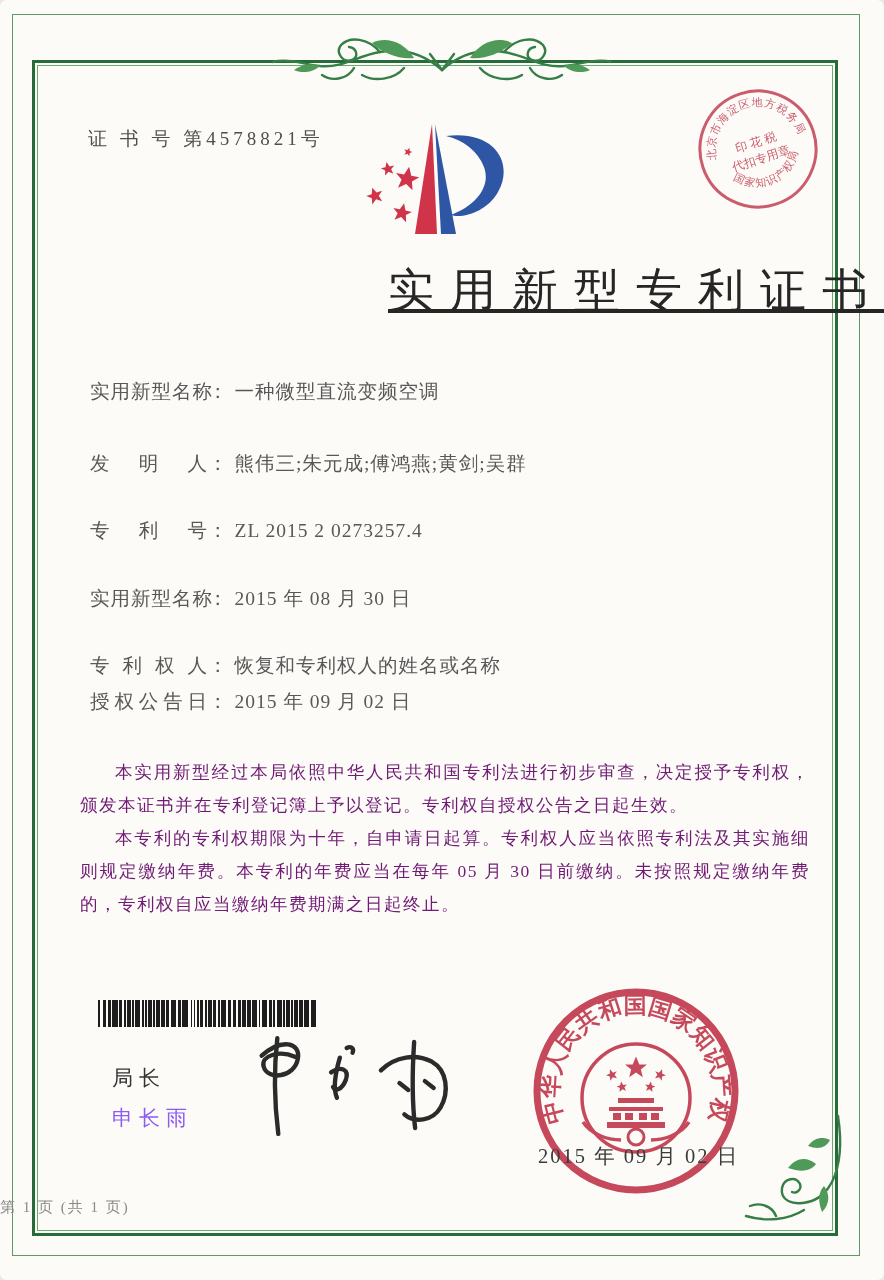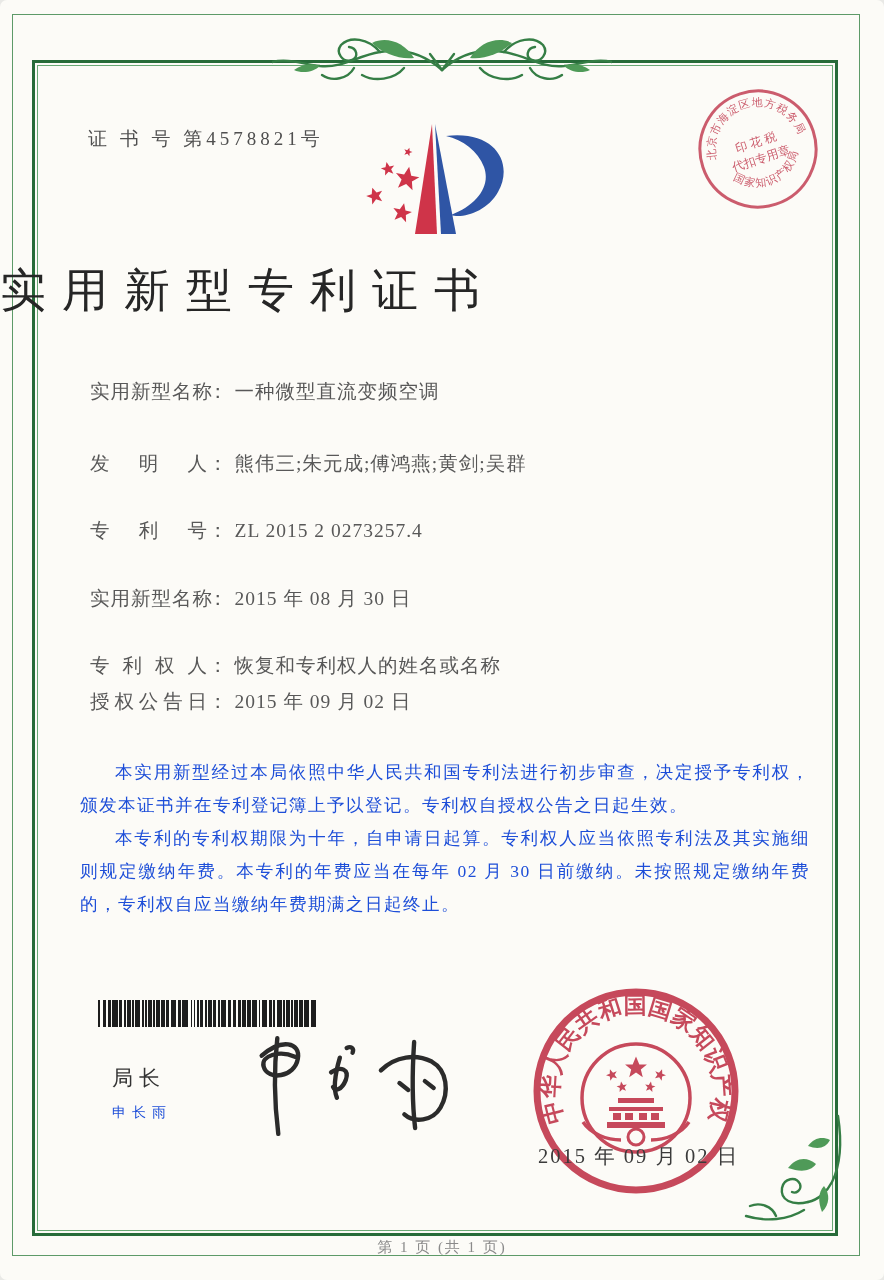--- a/index.html
+++ b/index.html
@@ -8,40 +8,40 @@
   
   .outer-line{position:absolute;left:12px;top:14px;right:24px;bottom:24px;border:1px solid #5d9a68;}
   .main-border{position:absolute;left:32px;top:60px;right:46px;bottom:44px;border:3px solid #276b39;}
   .main-border .inner-line{position:absolute;inset:2px;border:1px solid #6aa875;}
   .flourish-top{position:absolute;left:272px;top:22px;}
   .flourish-corner{position:absolute;left:742px;top:1112px;}
   
   .cert-no{position:absolute;left:88px;top:126px;font-size:19px;letter-spacing:4px;color:#4f4f4f;}
   .logo{position:absolute;left:358px;top:116px;}
   .tax-seal{position:absolute;left:692px;top:83px;opacity:.88;}
-  .title{position:absolute;left:0;top:260px;width:100%;text-align:left;
-         font-size:46px;letter-spacing:16px;color:#262626;}
+  .title{position:absolute;left:0;top:260px;width:100%;text-align:right;
+         font-size:46px;letter-spacing:16px;color:#262626;text-decoration:underline;}
   
   .field-row{position:absolute;left:90px;font-size:19.5px;color:#585858;letter-spacing:1px;white-space:nowrap;}
   .field-label{display:inline-block;width:118px;text-align:justify;text-align-last:justify;vertical-align:bottom;}
   .field-colon{display:inline-block;margin-right:6px;}
   
   .body-text{position:absolute;left:80px;top:756px;width:730px;}
   .body-text p{margin:0;text-indent:2em;font-size:17.5px;line-height:33px;
-               letter-spacing:1.5px;color:#1d4ed8;text-align:justify;}
+               letter-spacing:1.5px;color:#701a75;text-align:justify;}
   
   .barcode{position:absolute;left:98px;top:1000px;width:252px;height:27px;overflow:hidden;white-space:nowrap;}
   .barcode span{display:inline-block;height:100%;background:#1d1d1d;vertical-align:top;}
   .sig-title{position:absolute;left:112px;top:1064px;font-size:21px;letter-spacing:6px;color:#333;font-family:Liberation Serif, serif;}
-  .sig-name{position:absolute;left:112px;top:1104px;font-size:14px;letter-spacing:6px;color:#1d4ed8;}
+  .sig-name{position:absolute;left:112px;top:1104px;font-size:21px;letter-spacing:6px;color:#8b5cf6;}
   .signature{position:absolute;left:248px;top:1028px;}
   .office-seal{position:absolute;left:521px;top:976px;opacity:.93;}
   .seal-date{position:absolute;left:538px;top:1142px;font-size:20.5px;letter-spacing:2px;color:#3b3b3b;}
-  .footer{position:absolute;left:0;top:1198px;width:100%;text-align:center;
-          font-size:15px;letter-spacing:2px;color:#8a8a8a;margin-top:40px;}
+  .footer{position:absolute;left:0;top:1198px;width:100%;text-align:left;
+          font-size:15px;letter-spacing:2px;color:#8a8a8a;}
   .orn{stroke:#357e45;fill:none;stroke-width:2.4;stroke-linecap:round;}
   .orn-f{fill:#4f9a58;stroke:none;}
 </style>
 </head>
 <body>
 
 <div class="page">
 
   <div class="outer-line"></div>
   <div class="main-border">
@@ -123,21 +123,21 @@
   </div>
   <div class="field-row" style="top:652px">
     <span class="field-label">专利权人</span><span class="field-colon">：</span><span class="field-value">恢复和专利权人的姓名或名称</span>
   </div>
   <div class="field-row" style="top:688px">
     <span class="field-label">授权公告日</span><span class="field-colon">：</span><span class="field-value">2015 年 09 月 02 日</span>
   </div>
 
   <div class="body-text">
     <p>本实用新型经过本局依照中华人民共和国专利法进行初步审查，决定授予专利权，颁发本证书并在专利登记簿上予以登记。专利权自授权公告之日起生效。</p>
-    <p>本专利的专利权期限为十年，自申请日起算。专利权人应当依照专利法及其实施细则规定缴纳年费。本专利的年费应当在每年 02 月 30 日前缴纳。未按照规定缴纳年费的，专利权自应当缴纳年费期满之日起终止。</p>
+    <p>本专利的专利权期限为十年，自申请日起算。专利权人应当依照专利法及其实施细则规定缴纳年费。本专利的年费应当在每年 05 月 30 日前缴纳。未按照规定缴纳年费的，专利权自应当缴纳年费期满之日起终止。</p>
   </div>
 
   <div class="barcode"><span style="width:1.7px;margin-right:3px"></span><span style="width:3.4px;margin-right:1.5px"></span><span style="width:3.4px;margin-right:1.5px"></span><span style="width:5.1px;margin-right:1.5px"></span><span style="width:3.4px;margin-right:1.5px"></span><span style="width:1.7px;margin-right:1.5px"></span><span style="width:3.4px;margin-right:1.5px"></span><span style="width:1.7px;margin-right:1.5px"></span><span style="width:5.1px;margin-right:1.5px"></span><span style="width:1.7px;margin-right:1.5px"></span><span style="width:1.7px;margin-right:1.5px"></span><span style="width:3.4px;margin-right:1.5px"></span><span style="width:1.7px;margin-right:1.5px"></span><span style="width:3.4px;margin-right:1.5px"></span><span style="width:3.4px;margin-right:1.5px"></span><span style="width:3.4px;margin-right:1.5px"></span><span style="width:5.1px;margin-right:1.5px"></span><span style="width:3.4px;margin-right:1.5px"></span><span style="width:5.1px;margin-right:3px"></span><span style="width:1.7px;margin-right:1.5px"></span><span style="width:1.7px;margin-right:1.5px"></span><span style="width:1.7px;margin-right:1.5px"></span><span style="width:3.4px;margin-right:1.5px"></span><span style="width:1.7px;margin-right:1.5px"></span><span style="width:3.4px;margin-right:1.5px"></span><span style="width:3.4px;margin-right:1.5px"></span><span style="width:1.7px;margin-right:1.5px"></span><span style="width:5.1px;margin-right:1.5px"></span><span style="width:3.4px;margin-right:1.5px"></span><span style="width:3.4px;margin-right:1.5px"></span><span style="width:3.4px;margin-right:1.5px"></span><span style="width:3.4px;margin-right:1.5px"></span><span style="width:3.4px;margin-right:1.5px"></span><span style="width:5.1px;margin-right:1.5px"></span><span style="width:1.7px;margin-right:1.5px"></span><span style="width:5.1px;margin-right:1.5px"></span><span style="width:3.4px;margin-right:1.5px"></span><span style="width:1.7px;margin-right:1.5px"></span><span style="width:5.1px;margin-right:1.5px"></span><span style="width:1.7px;margin-right:1.5px"></span><span style="width:3.4px;margin-right:1.5px"></span><span style="width:1.7px;margin-right:1.5px"></span><span style="width:3.4px;margin-right:1.5px"></span><span style="width:3.4px;margin-right:1.5px"></span><span style="width:5.1px;margin-right:1.5px"></span><span style="width:5.1px;margin-right:1.5px"></span></div>
 
   <div class="sig-title">局长</div>
   <div class="sig-name">申长雨</div>
   <svg class="signature" width="215" height="118" viewBox="0 0 220 112">
     <g fill="none" stroke="#151515" stroke-width="4.5" stroke-linecap="round" opacity=".9">
       <path d="M30,6 C27,32 26,64 31,104"></path>
       <path d="M14,24 C34,6 54,10 51,27 C48,46 20,50 16,35 C13,24 32,18 48,25"></path>

